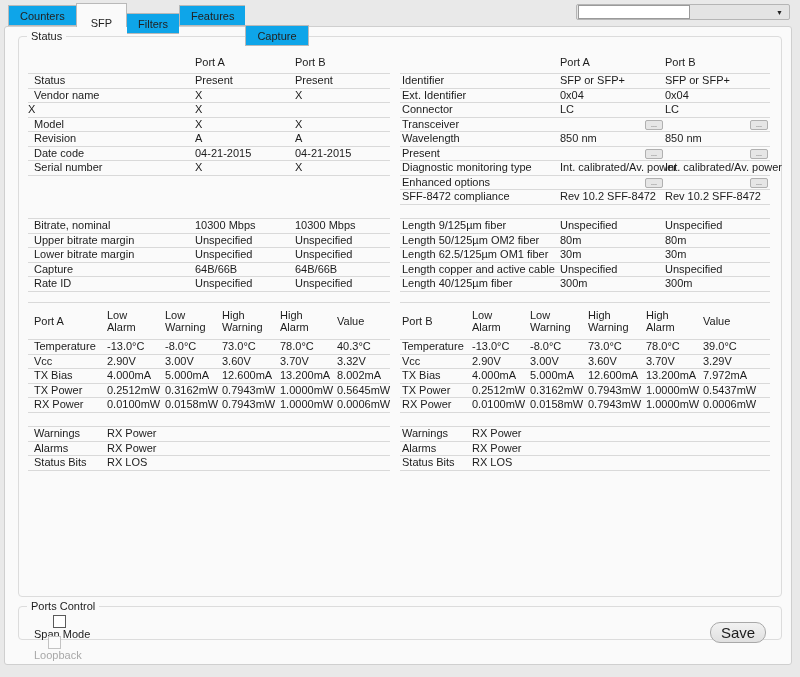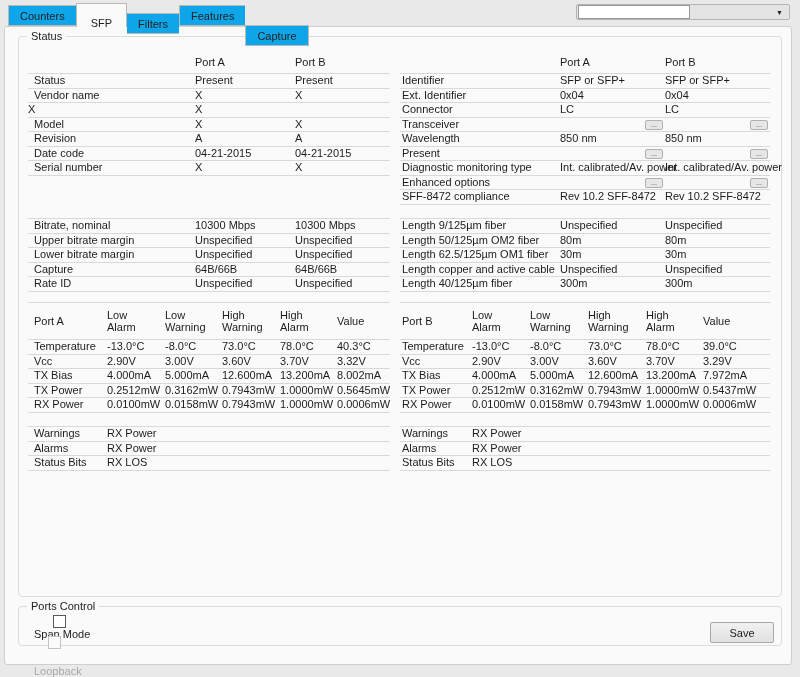--- a/index.html
+++ b/index.html
@@ -42,21 +42,21 @@
   .combo input {
     width:112px; height:14px; margin-left:1px; border:1px solid #9a9a9a;
     background:#fff; font-family:inherit; font-size:10px; padding:0 2px; outline:none;
   }
   .combo .arrow { position:absolute; right:6px; top:4px; font-size:7px; color:#222; }
 
   
   .groupbox { position:absolute; border:1px solid #dcdcdc; border-radius:4px; z-index:2; }
   .gb-title { position:absolute; top:-7px; left:8px; background:#fafafa; padding:0 4px; color:#1c1c1c; }
   #gb-status { left:18px; top:36px; width:764px; height:561px; }
-  #gb-ports  { left:18px; top:606px; width:764px; height:40px; }
+  #gb-ports  { left:18px; top:606px; width:764px; height:34px; }
 
   
   .tbl { position:absolute; z-index:2; }
   .tbl .thead { display:grid; border-bottom:1px solid #d9d9d9; align-items:center; color:#1c1c1c; }
   .tbl .trow  { display:grid; height:14.5px; line-height:13.5px; border-bottom:1px solid #d9d9d9; white-space:nowrap; align-items:center; }
   .tbl.topline { border-top:1px solid #d9d9d9; }
 
   #info-a, #bitrate { left:28px; top:52px; width:362px; }
   #bitrate { top:218px; }
   #info-a .trow, #info-a .thead, #bitrate .trow { grid-template-columns:167px 100px 95px; }
@@ -84,30 +84,30 @@
   .mini {
     width:18px; height:10px; margin-right:2px; margin-top:1px;
     background:#e6e6e6; border:1px solid #b0b0b0; border-radius:2px;
     font-size:7px; line-height:5px; color:#444; padding:0; cursor:default;
     font-family:inherit;
   }
 
   
   .cbrow { position:absolute; display:flex; align-items:center; z-index:2;flex-direction:column; }
   #cb-span { left:28px; top:615px; }
-  #cb-loop { left:28px; top:636px;gap:16px; }
+  #cb-loop { left:28px; top:636px; }
   .cbbox { width:13px; height:13px; background:#fff; border:1px solid #5a5a5a; display:inline-block; }
   .cbrow .cblabel { margin-left:6px; }
   .cbrow.disabled .cbbox { border-color:#c3c3c3; background:#fbfbfb; }
   .cbrow.disabled .cblabel { color:#a8a8a8; }
 
   .savebtn {
-    position:absolute; left:710px; top:622px; width:64px; height:21px; z-index:2;
-    background:linear-gradient(#f2f2f2,#e0e0e0); border:1px solid #a8a8a8; border-radius:2px;
-    font-family:inherit; font-size:11px; color:#1c1c1c; cursor:default;
+    position:absolute; left:710px; top:622px; width:56px; height:21px; z-index:2;
+    background:linear-gradient(#f2f2f2,#e0e0e0); border:1px solid #a8a8a8; border-radius:10px;
+    font-family:inherit; font-size:15px; color:#1c1c1c; cursor:default;
   }
 </style>
 </head>
 <body>
 
 <div class="window">
 
   <div class="tabs">
       <span class="tab">Counters</span>
       <span class="tab active">SFP</span>

